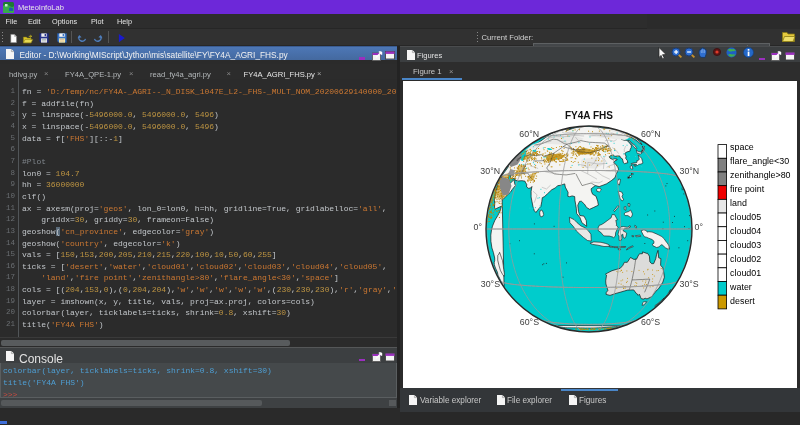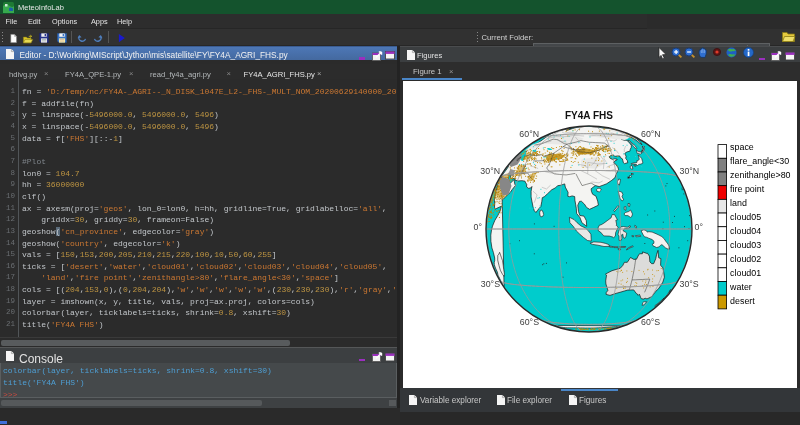--- a/index.html
+++ b/index.html
@@ -11,35 +11,35 @@
 .cl{position:relative;height:11.65px;line-height:11.65px;white-space:pre}
 .gl{position:relative;height:11.65px;line-height:11.65px;font-size:7.5px;text-align:right}
 .cl i{position:relative}
 .p{color:#c3c7cb}.s{color:#cc7832}.n{color:#bd9442}.c{color:#7e848a}
 .h{color:#d0d4d8;background:#5a6b7a}
 .cbl{font:8.9px "Liberation Sans",sans-serif;fill:#000}
 .glab{font:8.8px "Liberation Sans",sans-serif;fill:#3c3c3c}
 </style></head>
 <body>
 
-<div style="left:0;top:0;width:800px;height:14px;background:#14532d">
+<div style="left:0;top:0;width:800px;height:14px;background:#6d28d9">
     <svg style="position:absolute;left:3px;top:2px" width="11" height="11" viewBox="0 0 11 11">
       <rect width="11" height="11" rx="1.5" fill="#1e7a34"></rect>
       <path d="M0 4 Q3 1 6 3.5 Q9 6 11 4 L11 11 L0 11 Z" fill="#37a94e"></path>
       <path d="M2 2 L4.5 2 L4.5 4.5 L2 4.5 Z" fill="#cfe8d4"></path>
       <path d="M6 6 Q8 5 10 6.5 L10 9 L6 9 Z" fill="#1b5fa8"></path>
     </svg>
   <div class="t" style="left:18px;top:2.5px;font-size:7.5px;color:#e8e8e8">MeteoInfoLab</div>
 </div>
 
 <div style="left:0;top:14px;width:647px;height:14.5px;background:#2d2d2d;border-bottom:1px solid #262626">
   <div class="t" style="left:5.5px;top:3px;font-size:7.3px;color:#e4e4e4">File</div>
   <div class="t" style="left:28px;top:3px;font-size:7.3px;color:#e4e4e4">Edit</div>
   <div class="t" style="left:52px;top:3px;font-size:7.3px;color:#e4e4e4">Options</div>
-  <div class="t" style="left:91px;top:3px;font-size:7.3px;color:#e4e4e4">Apps</div>
+  <div class="t" style="left:91px;top:3px;font-size:7.3px;color:#e4e4e4">Plot</div>
   <div class="t" style="left:117px;top:3px;font-size:7.3px;color:#e4e4e4">Help</div>
 </div>
 
 <div style="left:0;top:28.5px;width:800px;height:17px;background:#313131;border-bottom:1px solid #272727">
   <div style="left:2px;top:3px;width:1px;height:11px;background:repeating-linear-gradient(#888 0 1px,transparent 1px 3px)"></div>
   <div style="left:0;top:4.5px;width:200px;height:13px">
       <svg class="ti" style="left:9px" width="9" height="11" viewBox="0 0 13 13">
         <path d="M2.5 0.5 L8 0.5 L11 3.5 L11 12.5 L2.5 12.5 Z" fill="#fdfdfd" stroke="#666" stroke-width="0.8"></path>
         <path d="M8 0.5 L8 3.5 L11 3.5" fill="none" stroke="#888" stroke-width="0.8"></path>
       </svg> 

